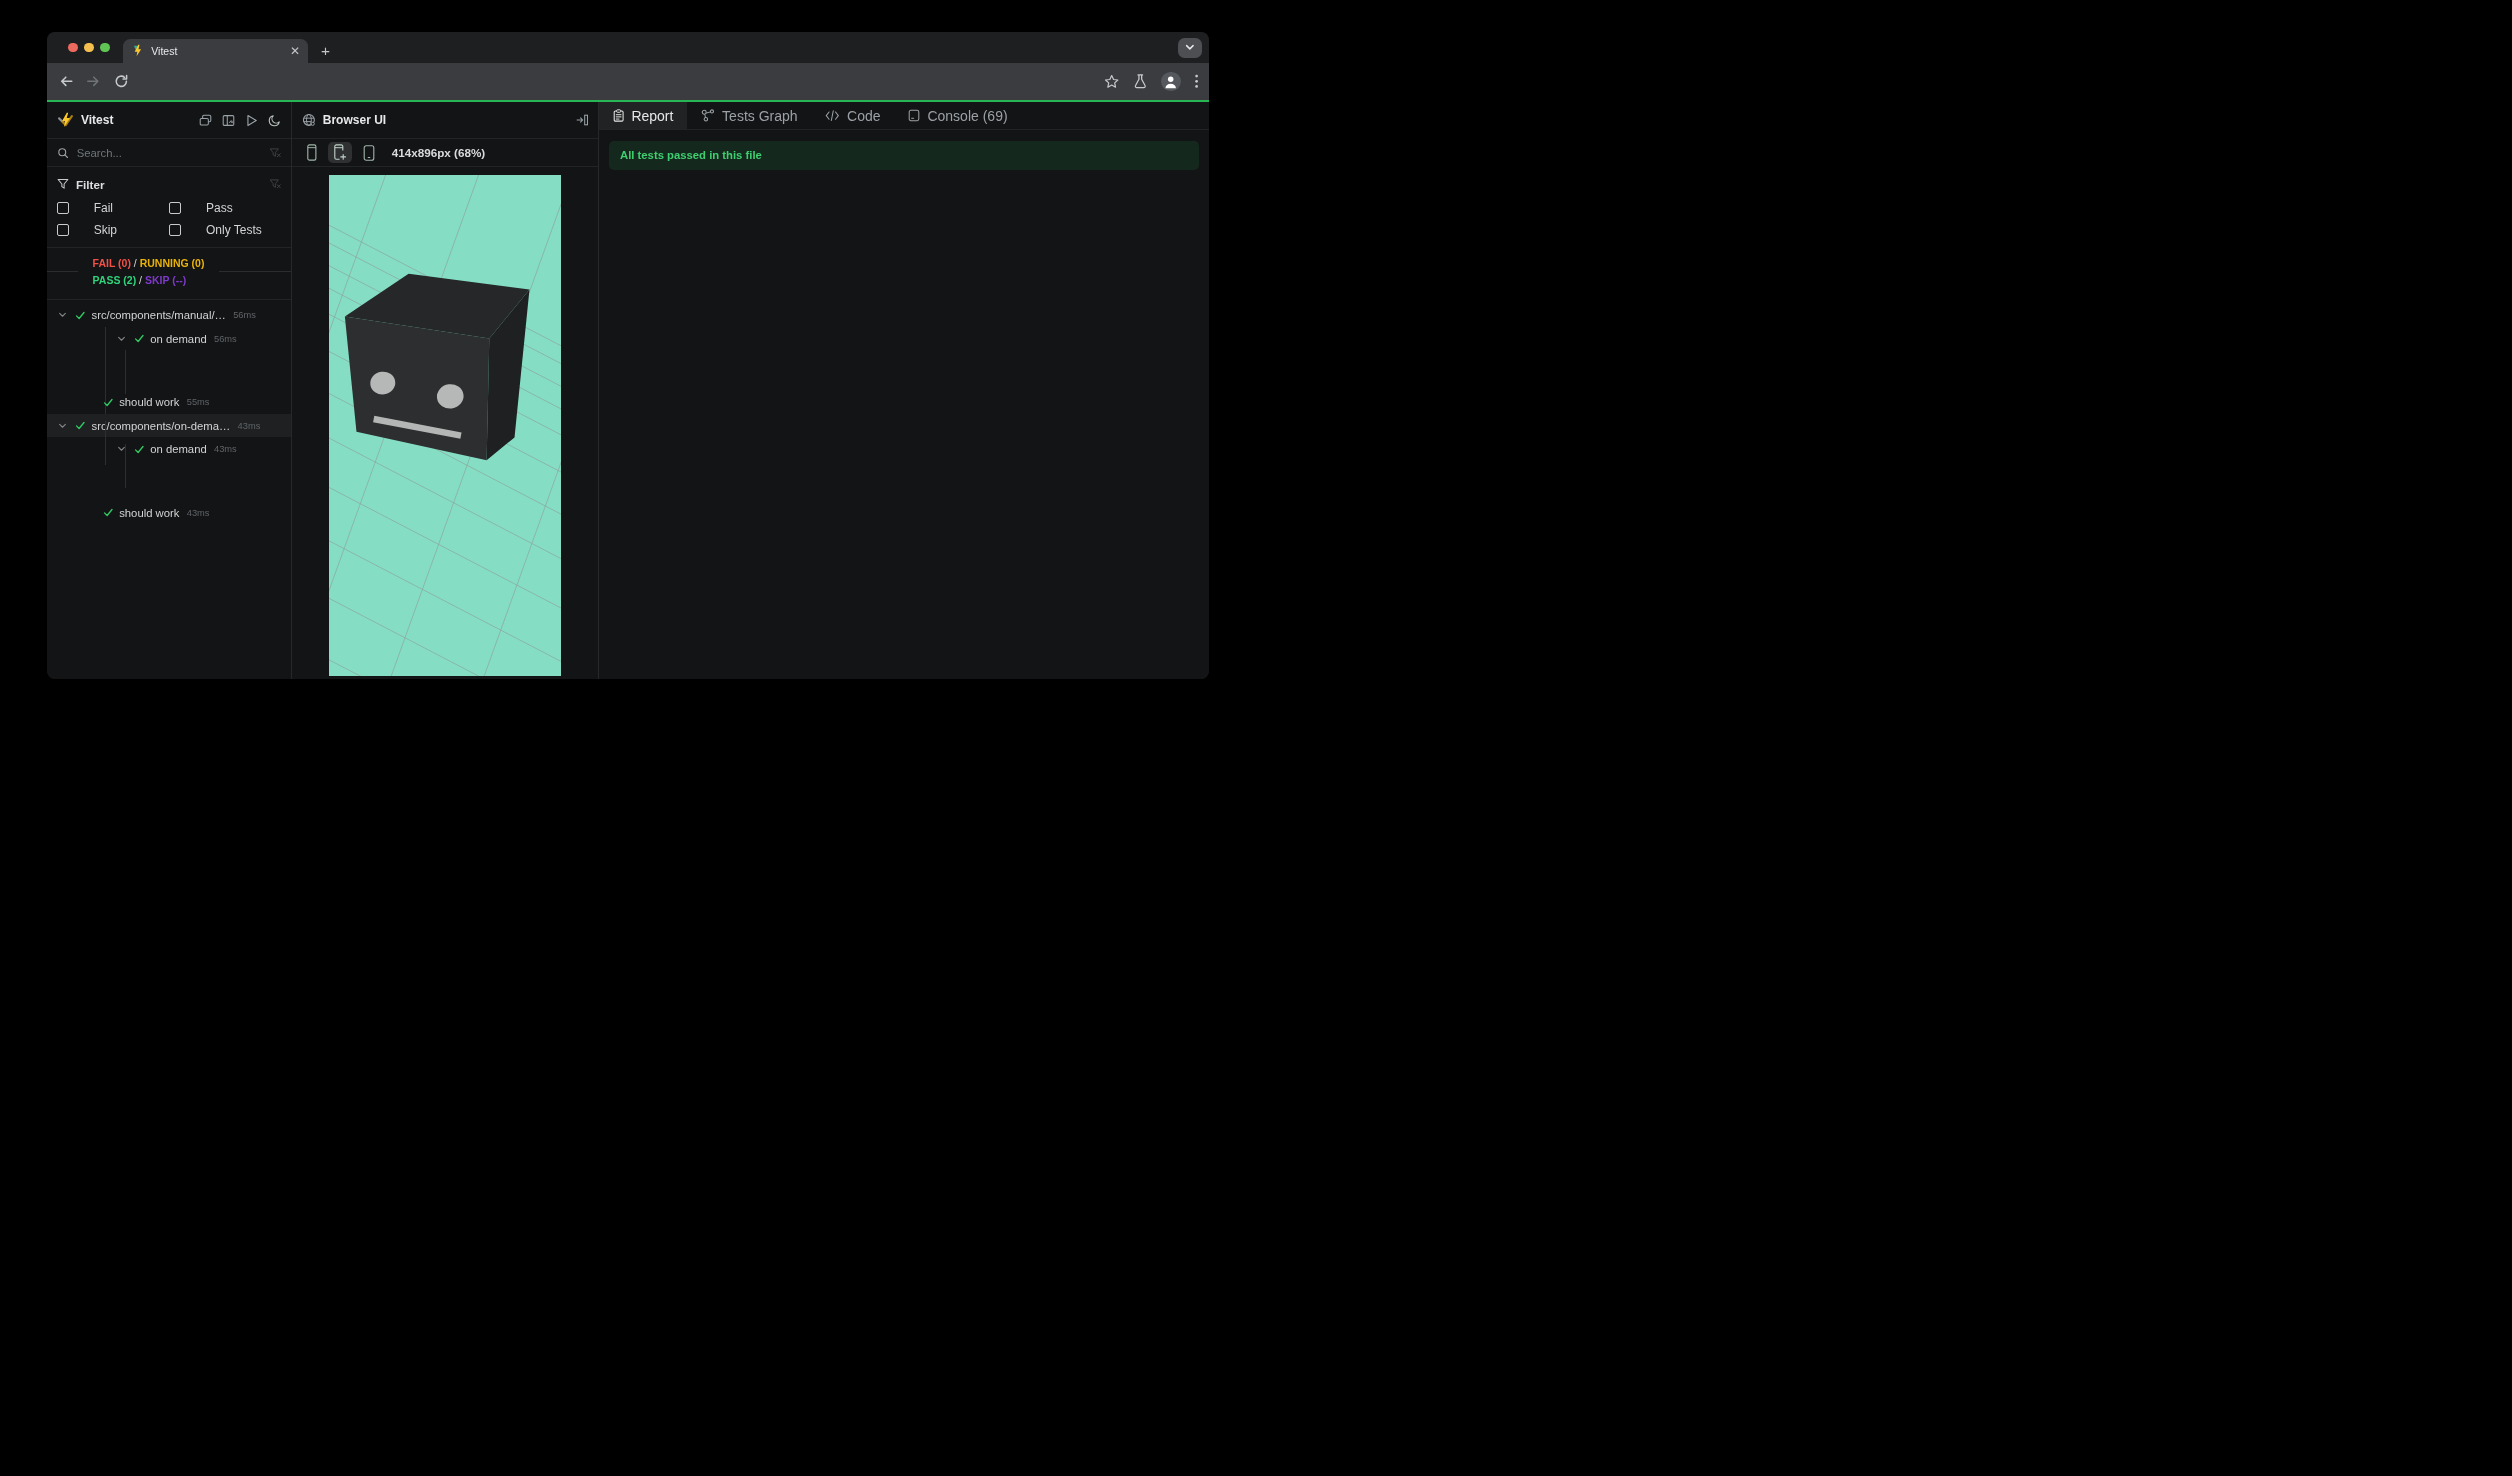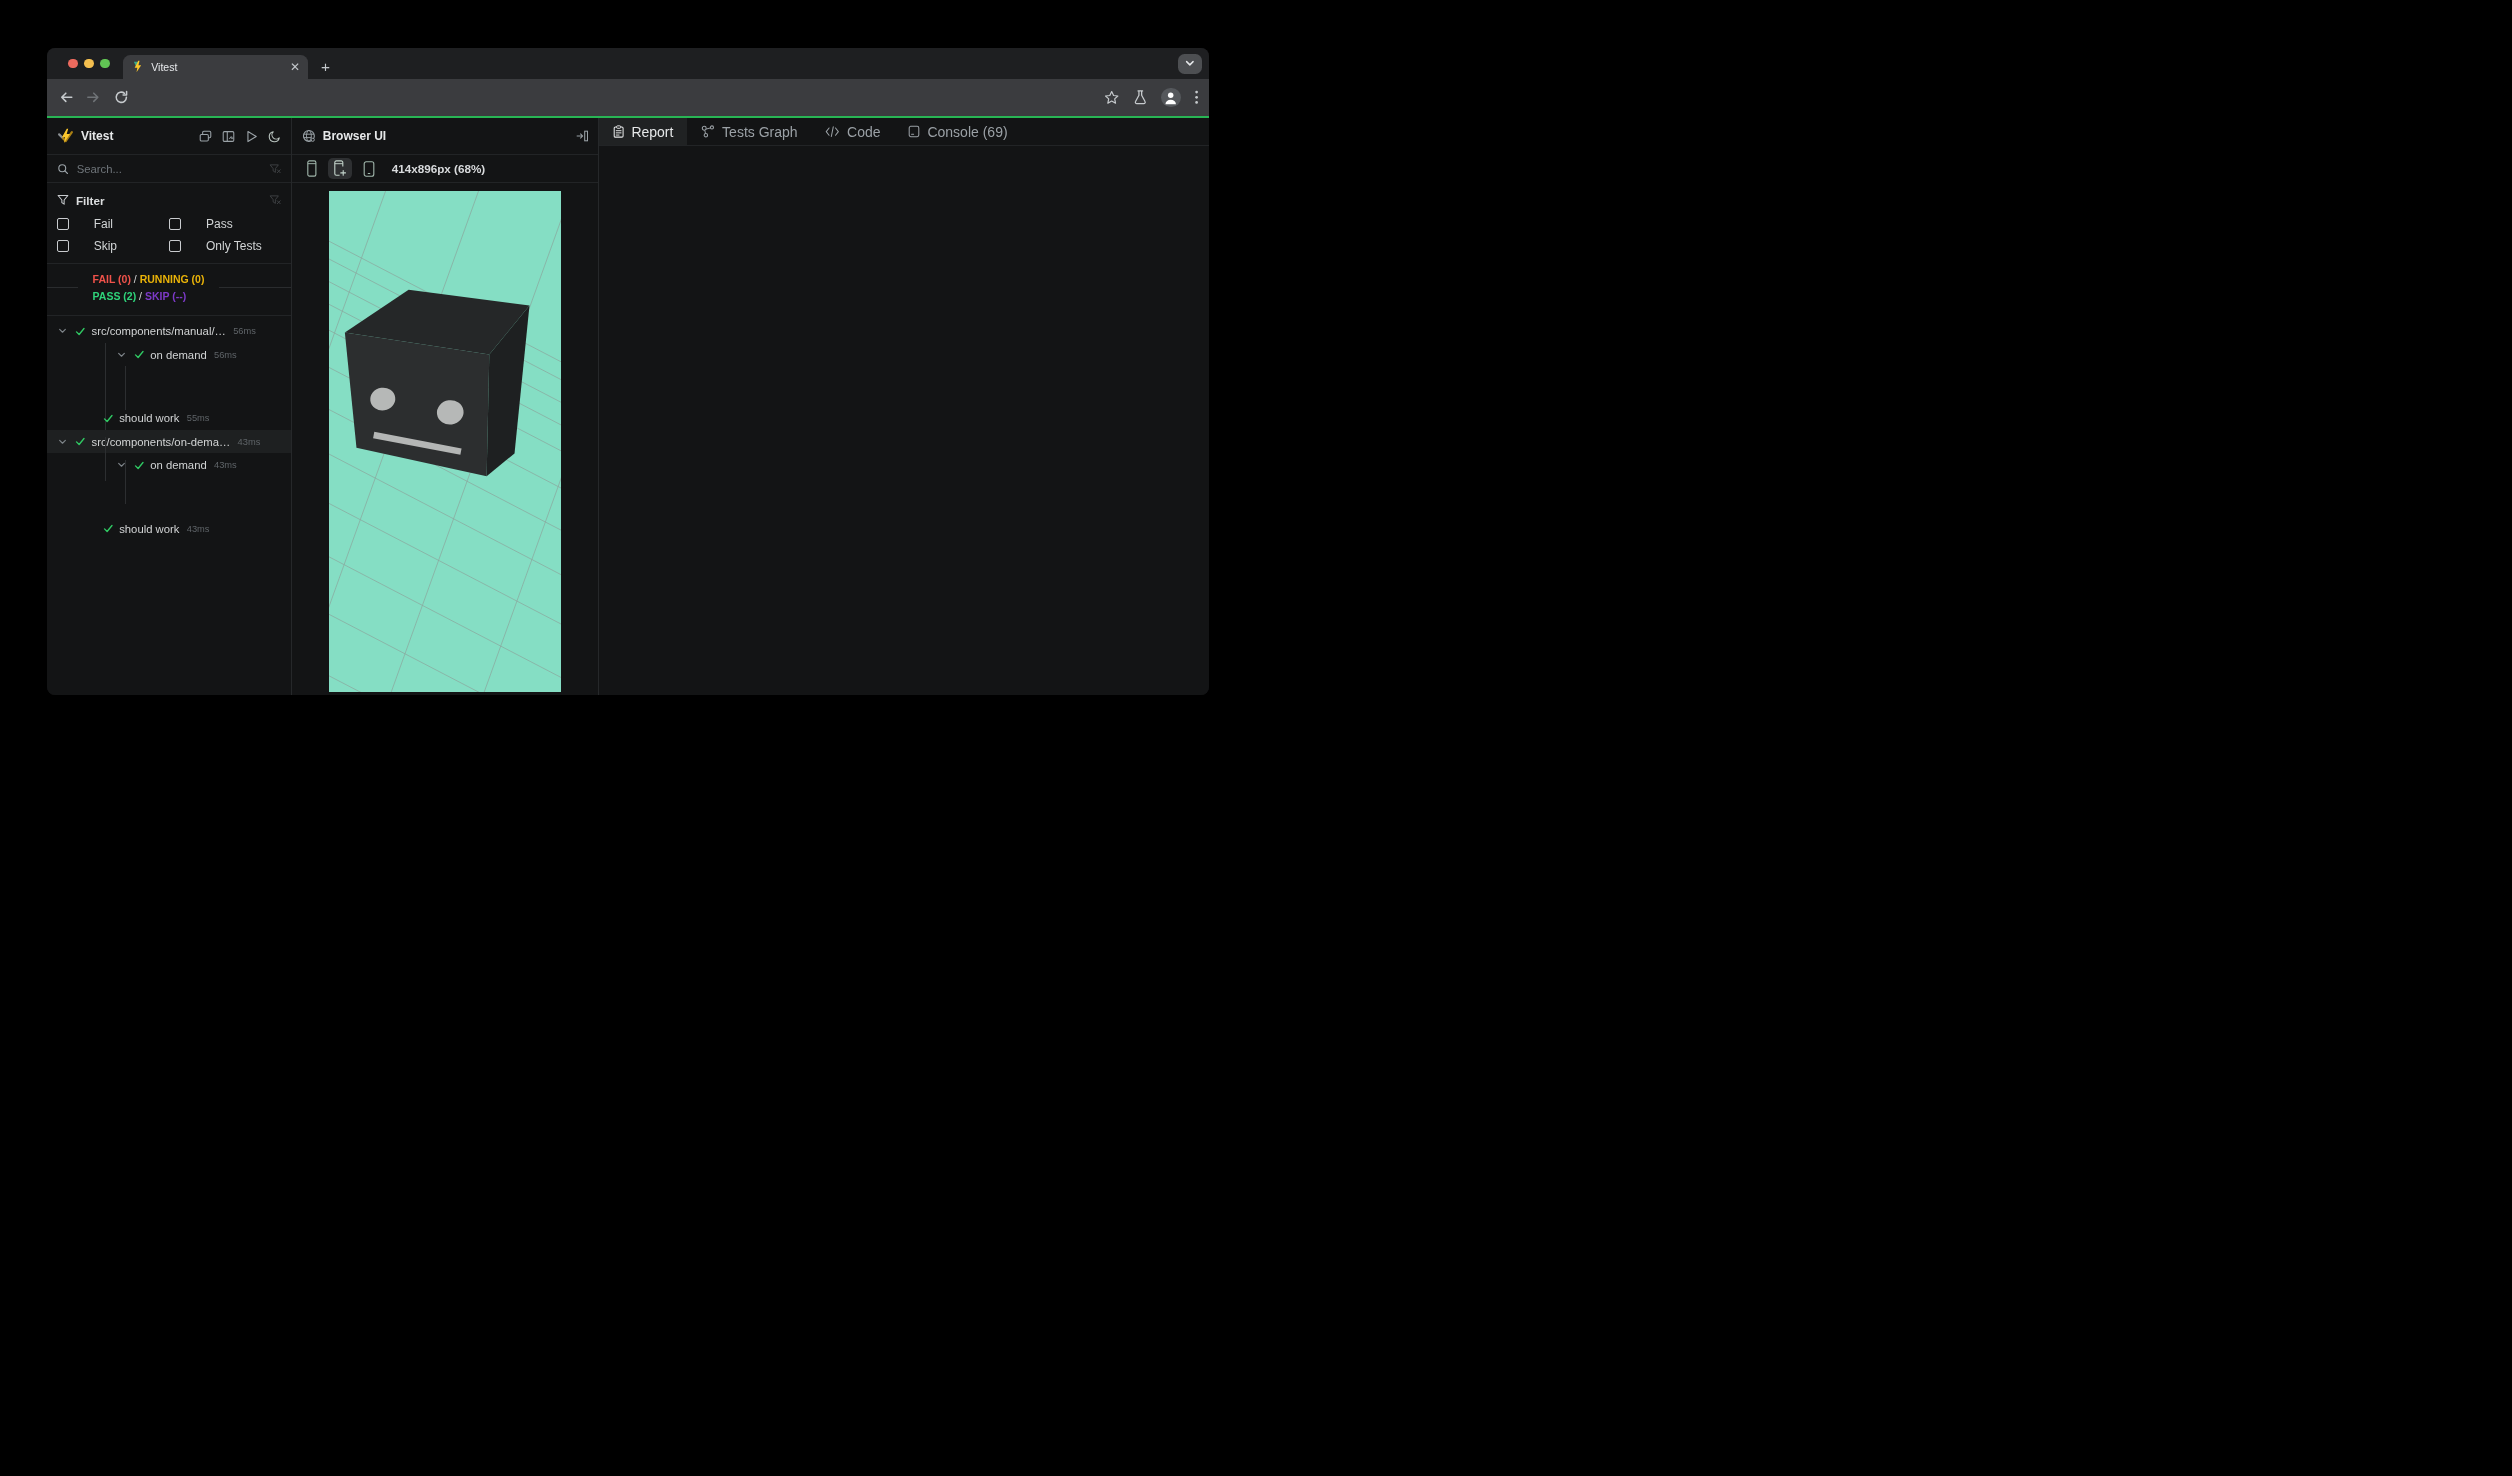--- a/index.html
+++ b/index.html
@@ -1,18 +1,18 @@
 <!DOCTYPE html>
 <html style="font-size:13px"><head>
 <meta charset="utf-8">
 <style>
   * { box-sizing: border-box; }
   html,body { margin:0; padding:0; background:#000; width:1256px; height:738px;
               font-family:"Liberation Sans", sans-serif; -webkit-font-smoothing:antialiased; }
-  .window { position:absolute; left:47px; top:48px; width:1162px; height:647px;
+  .window { position:absolute; left:47px; top:32px; width:1162px; height:647px;
             border-radius:8px; overflow:hidden; background:#131415; }
 
   
   .tabstrip { height:31px; background:#1e1f21; position:relative; display:flex; align-items:flex-end; }
   .traffic { position:absolute; left:21px; top:10.5px; display:flex; gap:6.5px; }
   .traffic span { width:9.7px; height:9.7px; border-radius:50%; display:block; }
   .tl-red{background:#ec6a5e;} .tl-yellow{background:#f4bf4f;} .tl-green{background:#61c554;}
   .tab { position:absolute; left:76px; top:6.5px; width:185px; height:24px; background:#3b3c3f;
          border-radius:7.3px 7.3px 0 0; display:flex; align-items:center; padding:0 8px; gap:7.3px; }
   .tab-title { color:#e8eaed; font-size:10.5px; flex:1; }
@@ -441,16 +441,19 @@
         </div>
         <div class="rtab">
           <svg class="ic" width="12" height="13" viewBox="0 0 15 16">
             <rect x="1.5" y="1.5" width="12" height="13" rx="2" stroke="currentColor" stroke-width="1.3" fill="none"></rect>
             <line x1="4.5" y1="11.5" x2="7" y2="11.5" stroke="currentColor" stroke-width="1.3" stroke-linecap="round"></line>
           </svg>
           <span>Console (69)</span>
         </div>
       </div>
 
+      <div class="banner">
+        <span class="banner-text">All tests passed in this file</span>
+      </div>
     </div>
   </div>
 </div>
 
 
 </body></html>

